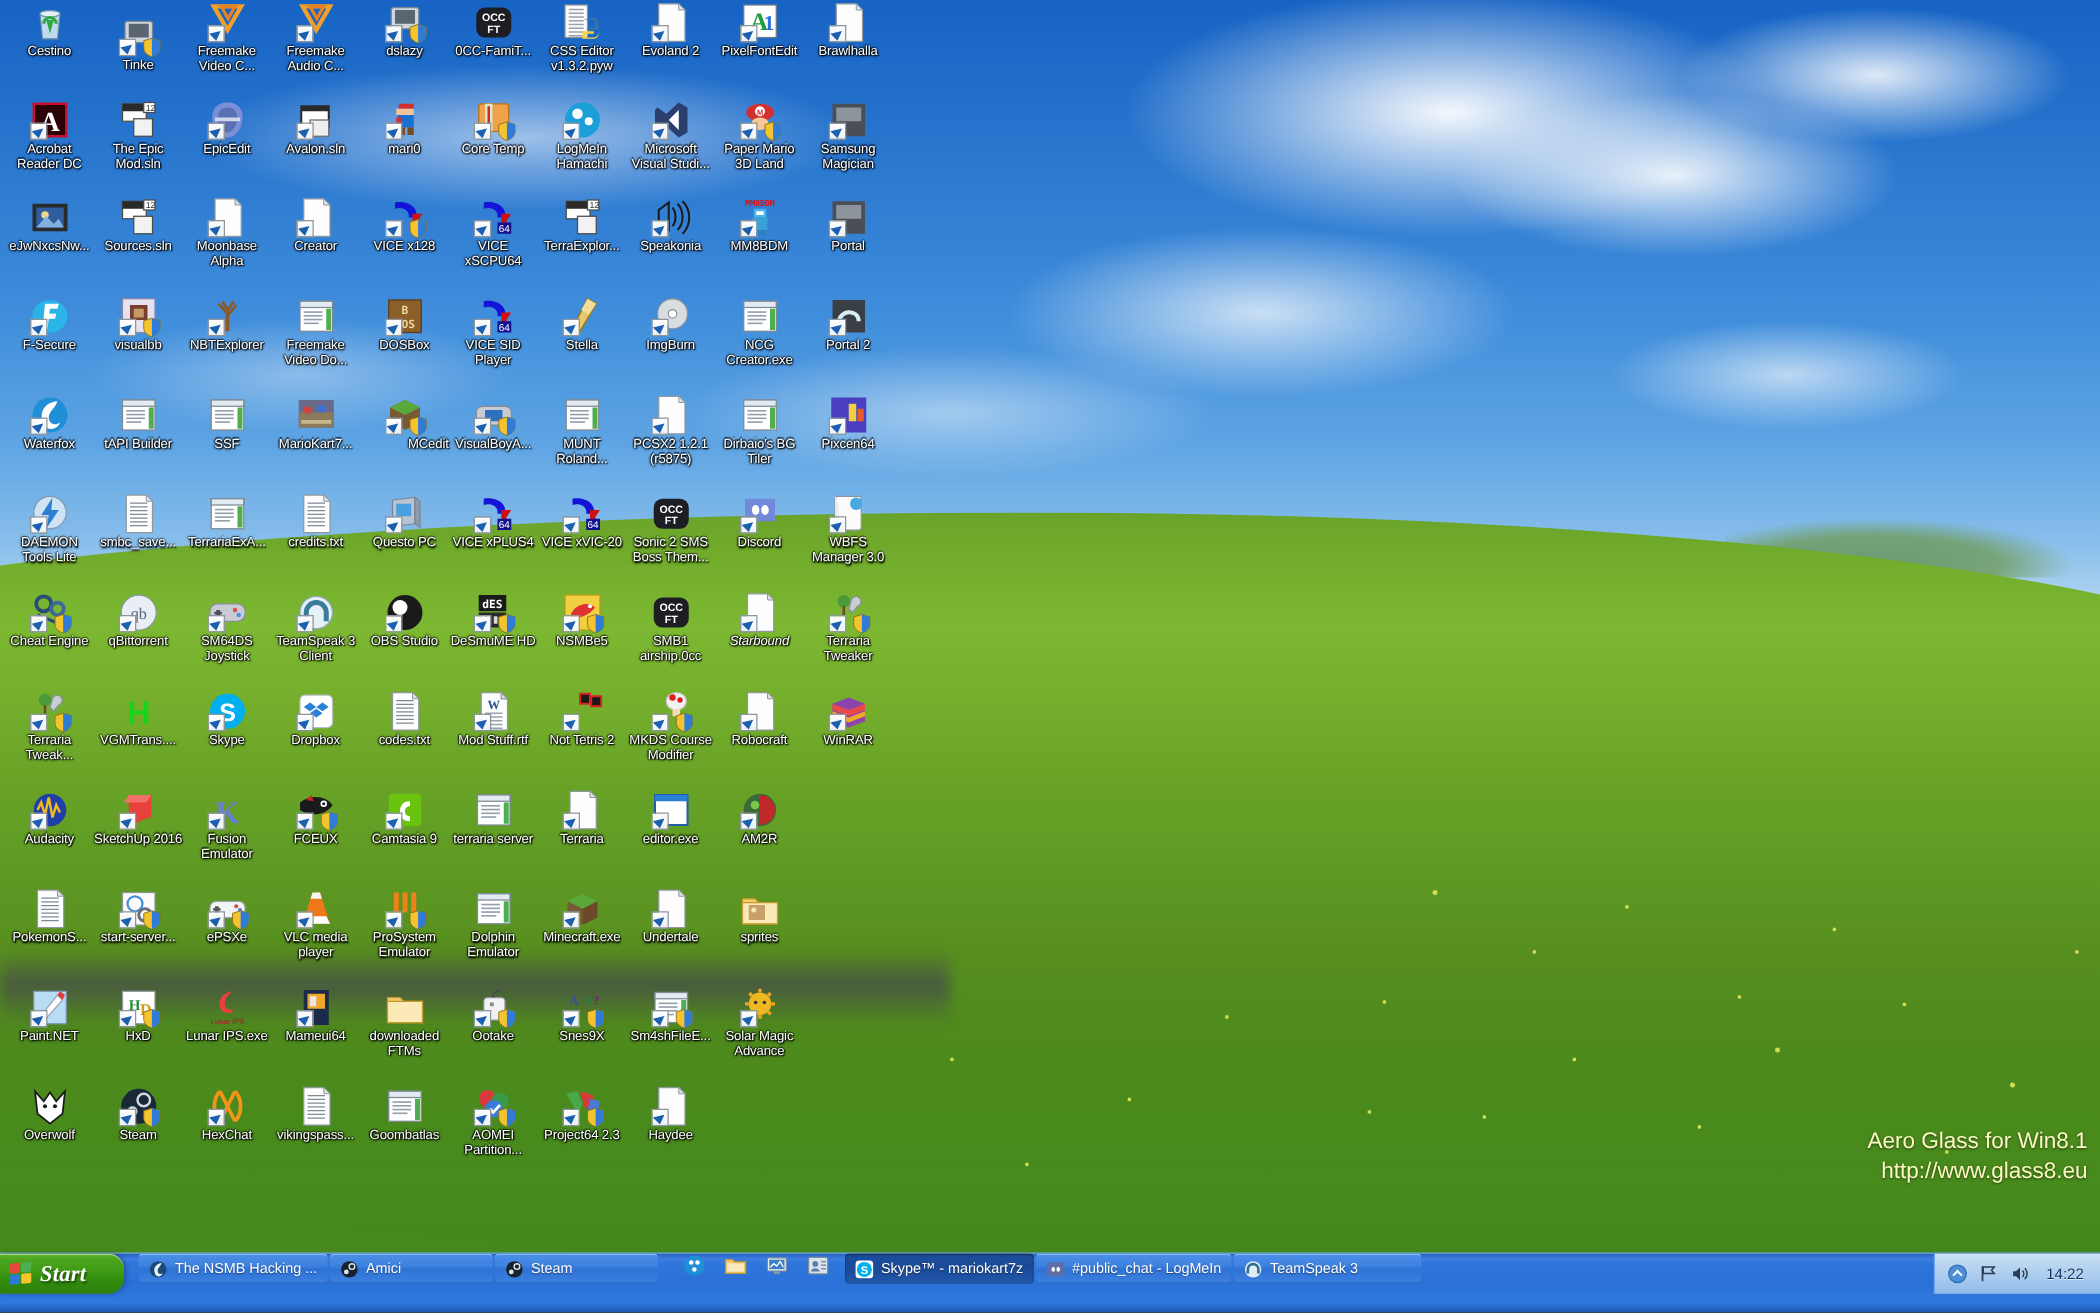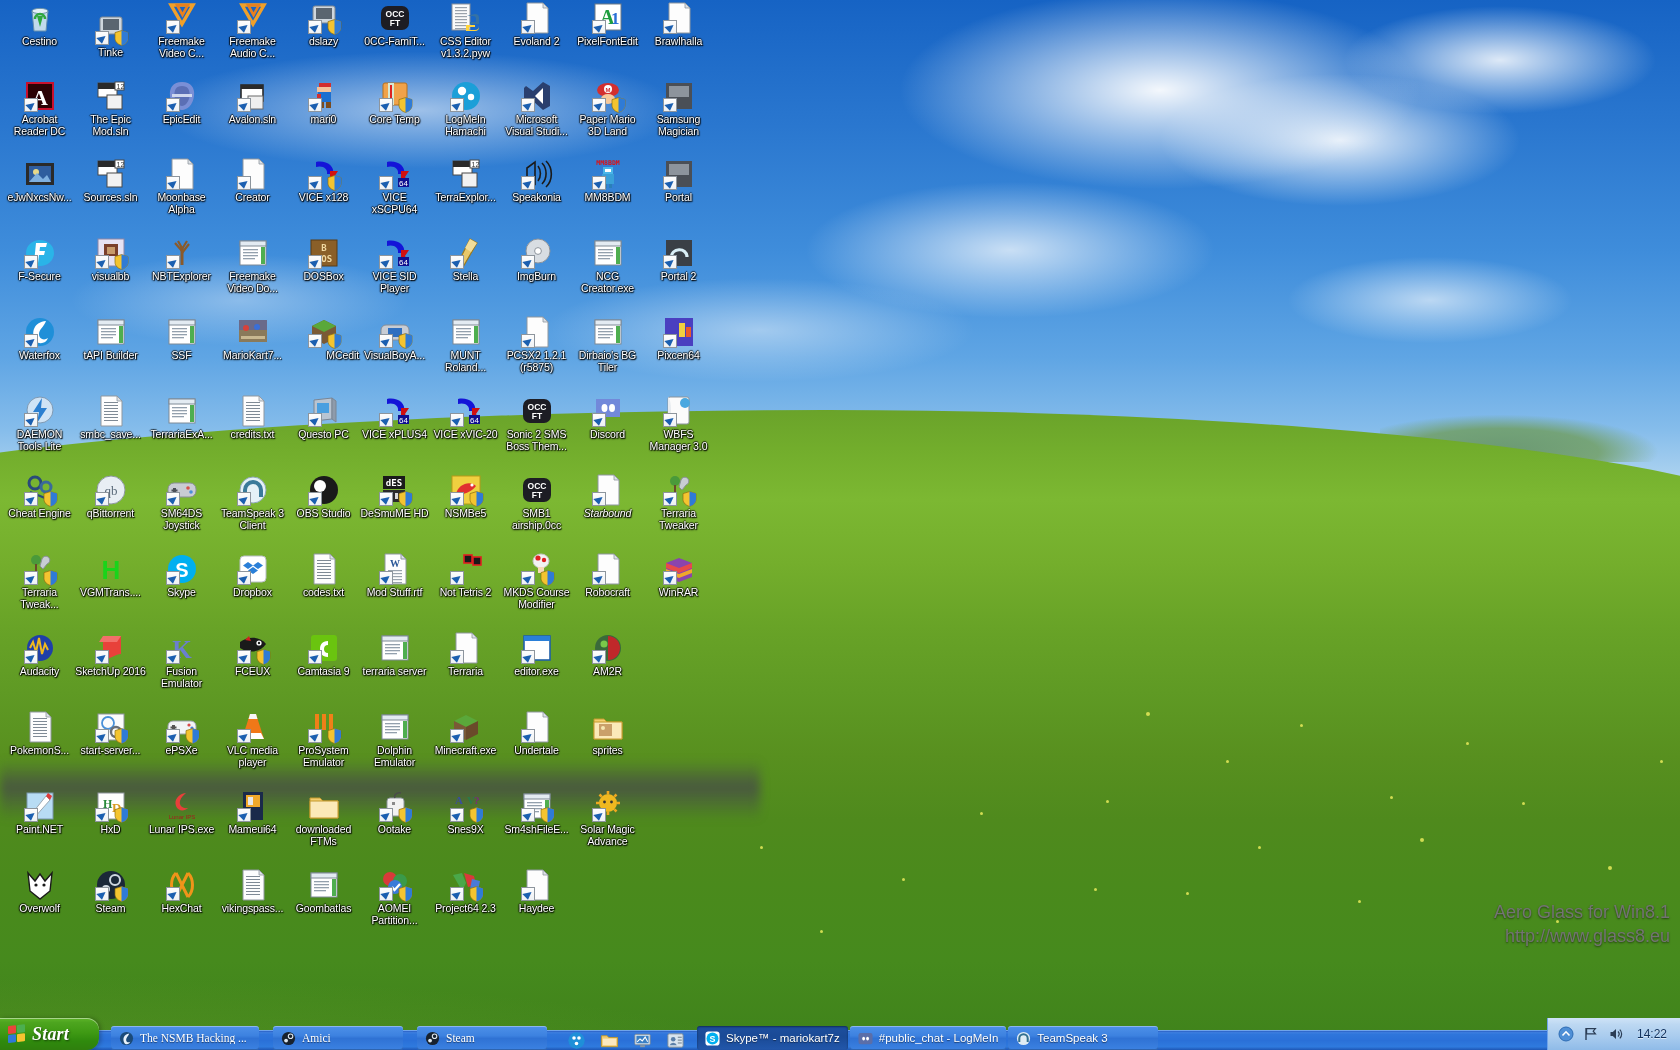--- a/index.html
+++ b/index.html
@@ -106,30 +106,30 @@
     width:0;height:0;
     border-left:8px solid #1b5fb0;
     border-top:5px solid transparent;
     border-bottom:3px solid transparent;
     transform:rotate(-45deg);
   }
 
   
   #watermark{
     position:absolute; right:10px; top:900px;
-    text-align:right; color:#737373; font-size:18px; line-height:24px;
+    text-align:right; color:#fef9c3; font-size:18px; line-height:24px;
     text-shadow:0 1px 2px rgba(0,0,0,.55);
     font-family:"Liberation Sans", sans-serif;
   }
 
   
   #taskbar{
-    position:absolute; left:0; right:0; bottom:0; height:20px;
+    position:absolute; left:0; right:0; bottom:0; height:48px;
     background:linear-gradient(to bottom,#2a5fc4 0%, #3d7fe0 9%, #2f76dc 16%, #2a70d8 50%, #2f7ade 83%, #1e56b4 100%);
-    display:flex; align-items:flex-end;
+    display:flex; align-items:flex-start;
     border-top:1px solid #6fa3ea;
   }
   #start-button{
     position:relative;
     width:99px; height:32px;
     background:linear-gradient(to bottom,#5fb62a 0%, #4da51f 14%, #3f9a14 45%, #2f8a0d 72%, #2f7f0d 100%);
     border-radius:0 12px 12px 0;
     display:flex; align-items:center; gap:5px;
     padding-left:8px;
     box-shadow:inset 0 1px 0 rgba(255,255,255,.45), 2px 0 4px rgba(0,0,0,.25);
@@ -147,21 +147,21 @@
   #start-button .stext{
     color:#fff; font-size:18px; font-style:italic; font-weight:bold;
     text-shadow:1px 1px 2px rgba(0,0,0,.55);
     font-family:"Liberation Serif", serif;
     letter-spacing:.2px;
   }
   #quicklaunch-sep, .tb-sep{
     width:2px; margin:4px 3px;
     background:linear-gradient(to right, rgba(0,0,0,.22), rgba(255,255,255,.25));
   }
-  #task-list{ display:flex; align-items:stretch; flex:0 0 auto; padding-left:4px; gap:14px;font-family:Liberation Serif, serif; }
+  #task-list{ display:flex; align-items:stretch; flex:0 0 auto; padding-left:4px; gap:2px; }
   .task{
     height:24px; align-self:center;
     min-width:110px; max-width:180px;
     display:flex; align-items:center; gap:6px;
     padding:0 8px;
     border-radius:3px;
     background:linear-gradient(to bottom,#4d90e8 0%, #3d82e0 40%, #2f72d4 52%, #3c82e2 100%);
     box-shadow:inset 0 1px 0 rgba(255,255,255,.35), inset 0 -1px 0 rgba(0,0,0,.22);
     color:#fff; font-size:11.5px; white-space:nowrap; overflow:hidden;
     cursor:pointer;

